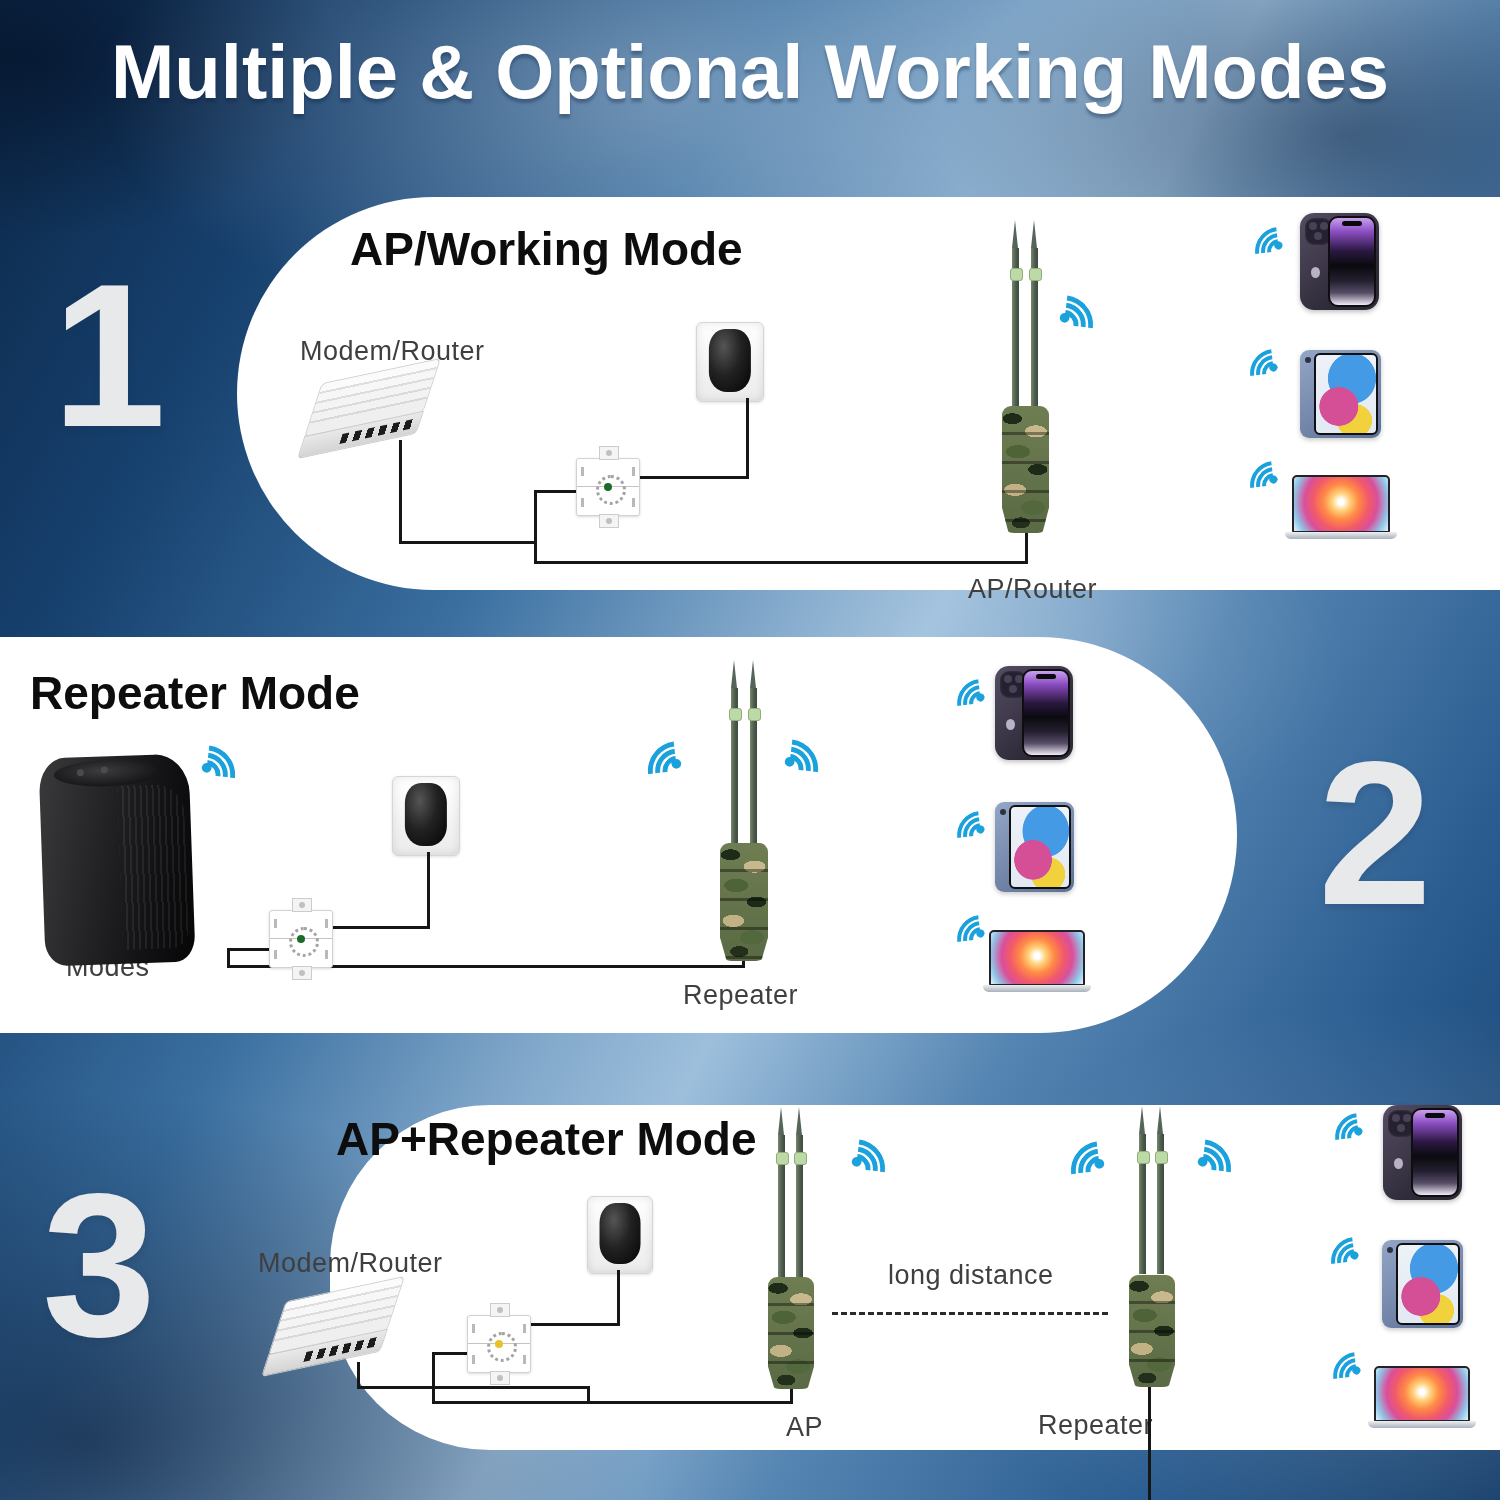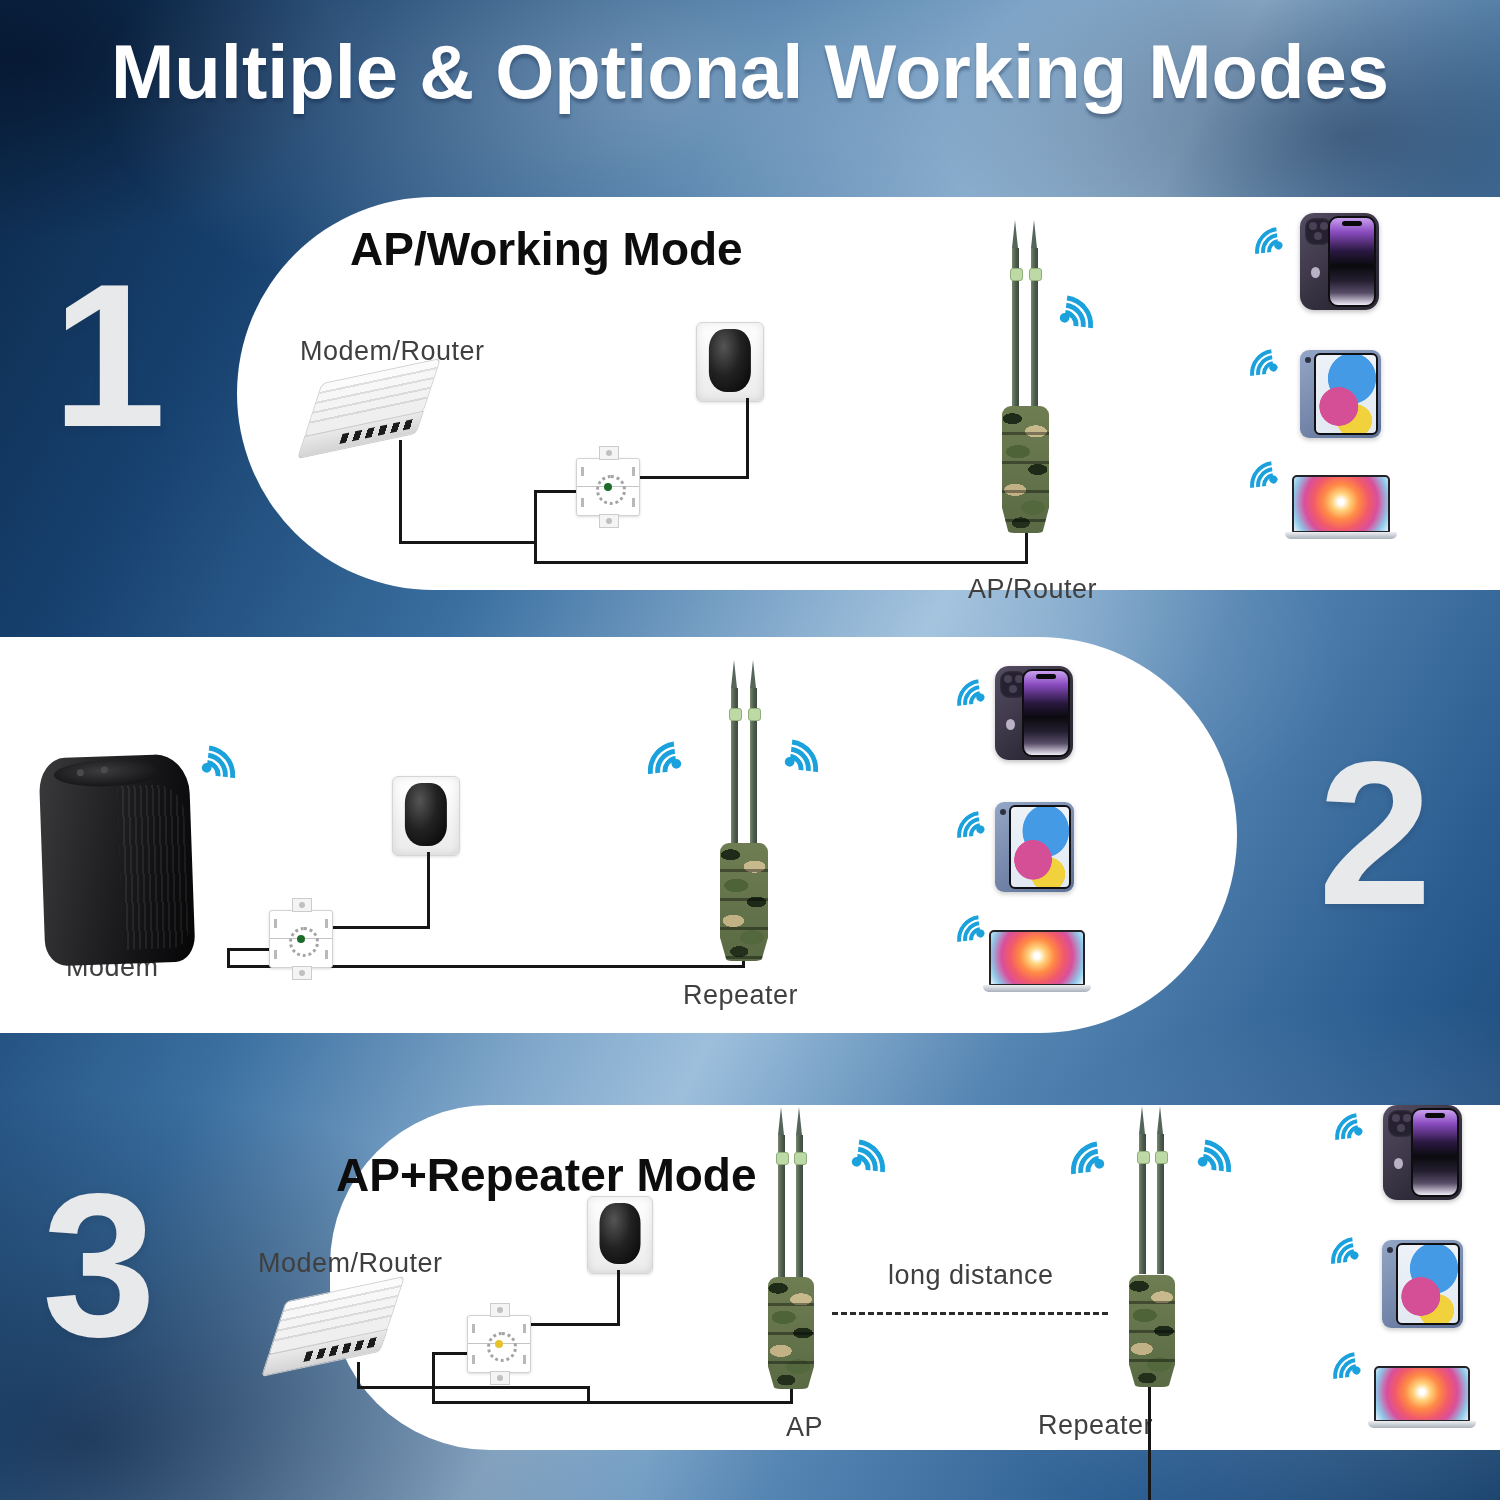--- a/index.html
+++ b/index.html
@@ -201,26 +201,27 @@
   </div>
   <div class="ipad" style="left:1300px;top:350px;width:81px;height:88px;">
     <i class="scr"></i>
       <i class="cam"></i>
   </div>
   <div class="mac" style="left:1285px;top:475px;width:112px;">
     <div class="scr rm" style="width:94px;height:54px;"></div>
     <div class="base rm"></div>
   </div>
 
+  <div class="heading" style="left:30px;top:666px;">Repeater Mode</div>
 
   <div class="tower" style="left:42px;top:756px;width:150px;height:208px;">
     <i class="btn" style="left:38px;top:12px;"></i>
     <i class="btn" style="left:62px;top:10px;"></i>
   </div>
-  <div class="label" style="left:66px;top:952px;">Modem</div>
+  <div class="label" style="left:66px;top:952px;">Modes</div>
 
   <div class="wifi lg flip" style="left:200px;top:732px;">
       <i class="a a1"></i>
       <i class="a a2"></i>
       <i class="a a3"></i>
       <i class="dot"></i>
     </div>
 
   <div class="outlet" style="left:392px;top:776px;width:66px;height:78px;">
     <div class="adapter"></div>
@@ -291,21 +292,21 @@
   </div>
   <div class="ipad" style="left:995px;top:802px;width:79px;height:90px;">
     <i class="scr"></i>
       <i class="cam"></i>
   </div>
   <div class="mac" style="left:983px;top:930px;width:108px;">
     <div class="scr rm" style="width:92px;height:52px;"></div>
     <div class="base rm"></div>
   </div>
 
-  <div class="heading" style="left:336px;top:1112px;margin-top:36px;">AP+Repeater Mode</div>
+  <div class="heading" style="left:336px;top:1112px;">AP+Repeater Mode</div>
   <div class="label" style="left:258px;top:1248px;">Modem/Router</div>
 
   <div class="modem" style="left:272px;top:1292px;">
     <div class="m-top rm"></div>
       <div class="m-front rm">
         <i class="m-ports"></i>
       </div>
   </div>
 
   <div class="outlet" style="left:587px;top:1196px;width:64px;height:76px;">

